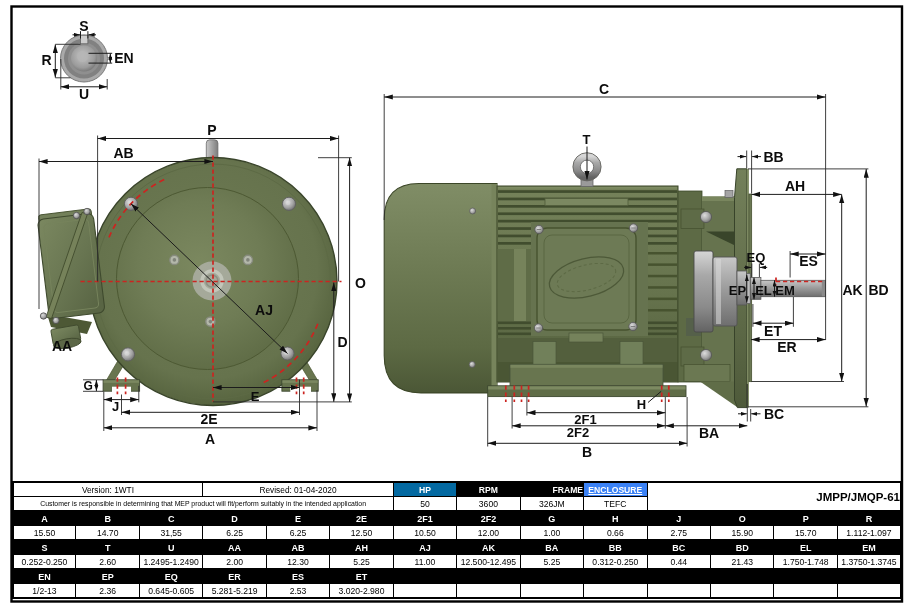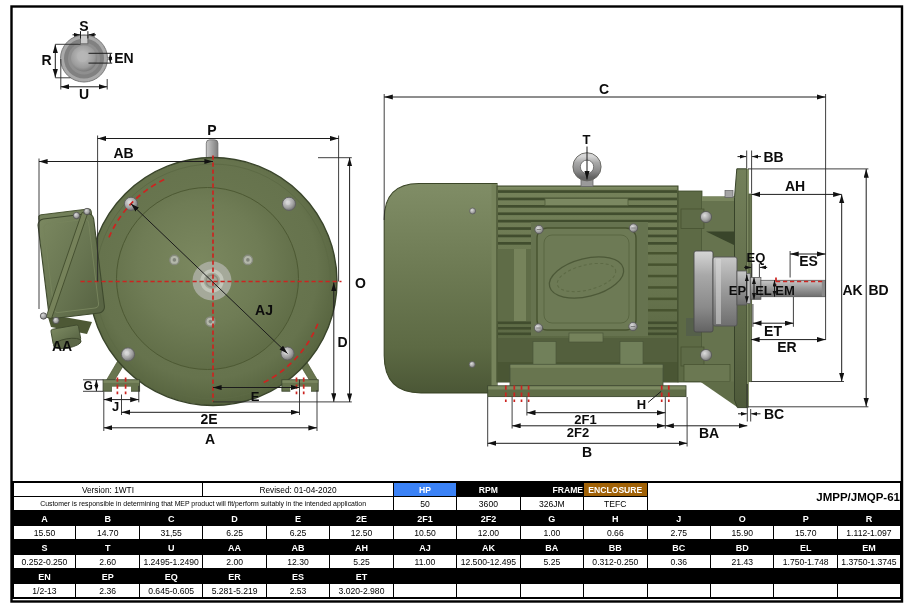--- a/index.html
+++ b/index.html
@@ -362,24 +362,24 @@
 <text class="lbl" x="585.5" y="423.5" font-size="13" text-anchor="middle">2F1</text>
 <text class="lbl" x="578" y="436.5" font-size="13" text-anchor="middle">2F2</text>
 <text class="lbl" x="587" y="456.5" font-size="14" text-anchor="middle">B</text>
 </g>
 </svg>
 <table class="dims-table">
   <tbody>
         <tr>
           <td class="meta" colspan="3">Version: 1WTI</td>
           <td class="meta" colspan="3">Revised: 01-04-2020</td>
-          <td class="spec-h" style="background: #3b82f6; color: rgb(255, 255, 255); font-weight: bold; margin-left: 44px;">HP</td>
+          <td class="spec-h" style="background: #0369a1; color: rgb(255, 255, 255); font-weight: bold; margin-left: 44px;">HP</td>
           <td class="spec-h" style="background: rgb(0, 0, 0); color: rgb(255, 255, 255); font-weight: bold; text-align: center;">RPM</td>
           <td class="spec-h" style="background: rgb(0, 0, 0); color: rgb(255, 255, 255); font-weight: bold; text-align: right;">FRAME</td>
-          <td class="spec-h" style="background: #a16207; color: rgb(255, 255, 255); font-weight: bold;">ENCLOSURE</td>
+          <td class="spec-h" style="background: #3b82f6; color: rgb(255, 255, 255); font-weight: bold; text-decoration: underline;">ENCLOSURE</td>
           <td class="model" colspan="4" rowspan="2">JMPP/JMQP-61</td>
         </tr>
         <tr>
           <td class="note" colspan="6">Customer is responsible in determining that MEP product will fit/perform suitably in the intended application</td>
           <td>50</td>
           <td>3600</td>
           <td>326JM</td>
           <td>TEFC</td>
         </tr>
         <tr class="hdr thick">
@@ -434,21 +434,21 @@
           <td>0.252-0.250</td>
           <td>2.60</td>
           <td>1.2495-1.2490</td>
           <td>2.00</td>
           <td>12.30</td>
           <td>5.25</td>
           <td>11.00</td>
           <td>12.500-12.495</td>
           <td>5.25</td>
           <td>0.312-0.250</td>
-          <td>0.36</td>
+          <td>0.44</td>
           <td>21.43</td>
           <td>1.750-1.748</td>
           <td>1.3750-1.3745</td>
         </tr>
         <tr class="hdr thick">
           <td>EN</td>
           <td>EP</td>
           <td>EQ</td>
           <td>ER</td>
           <td>ES</td>

